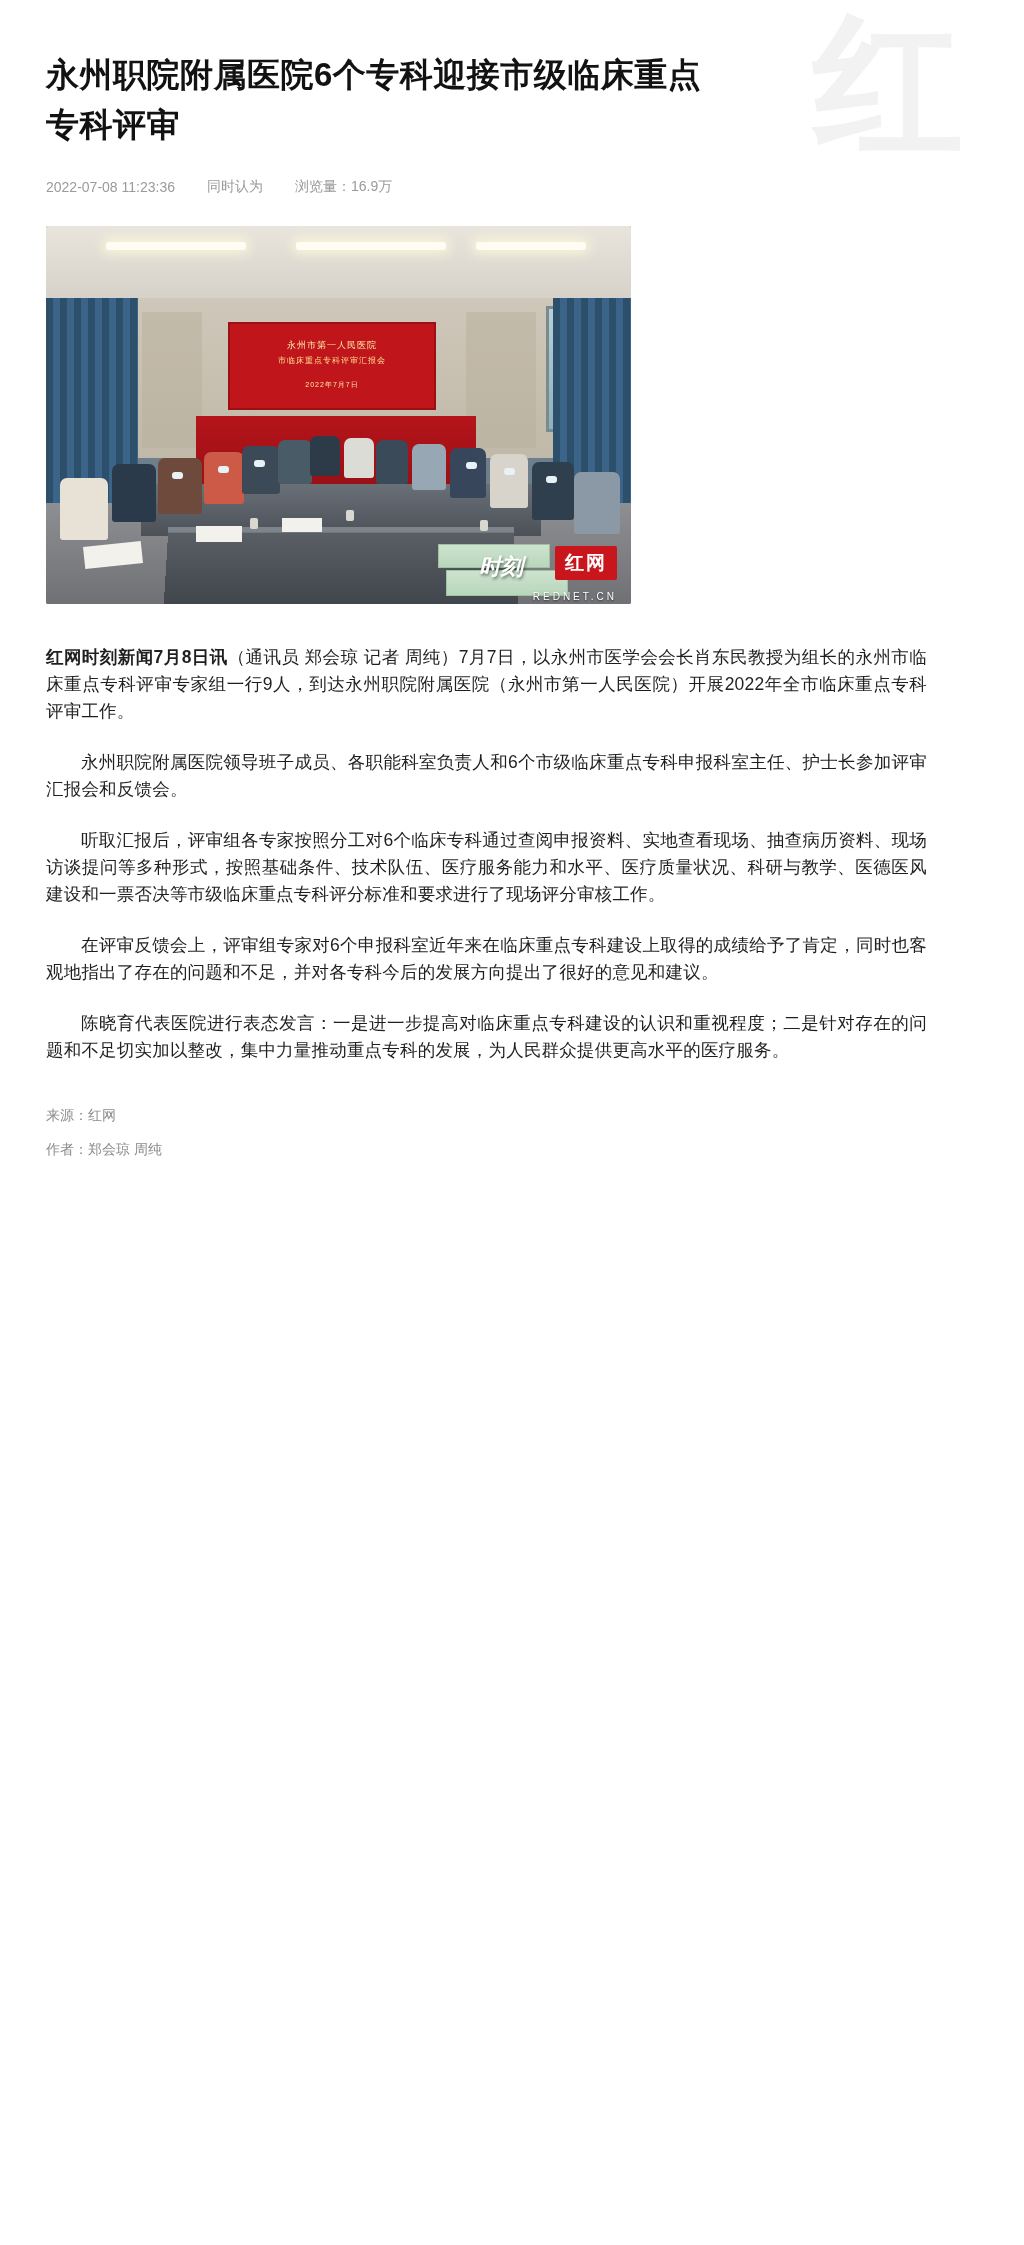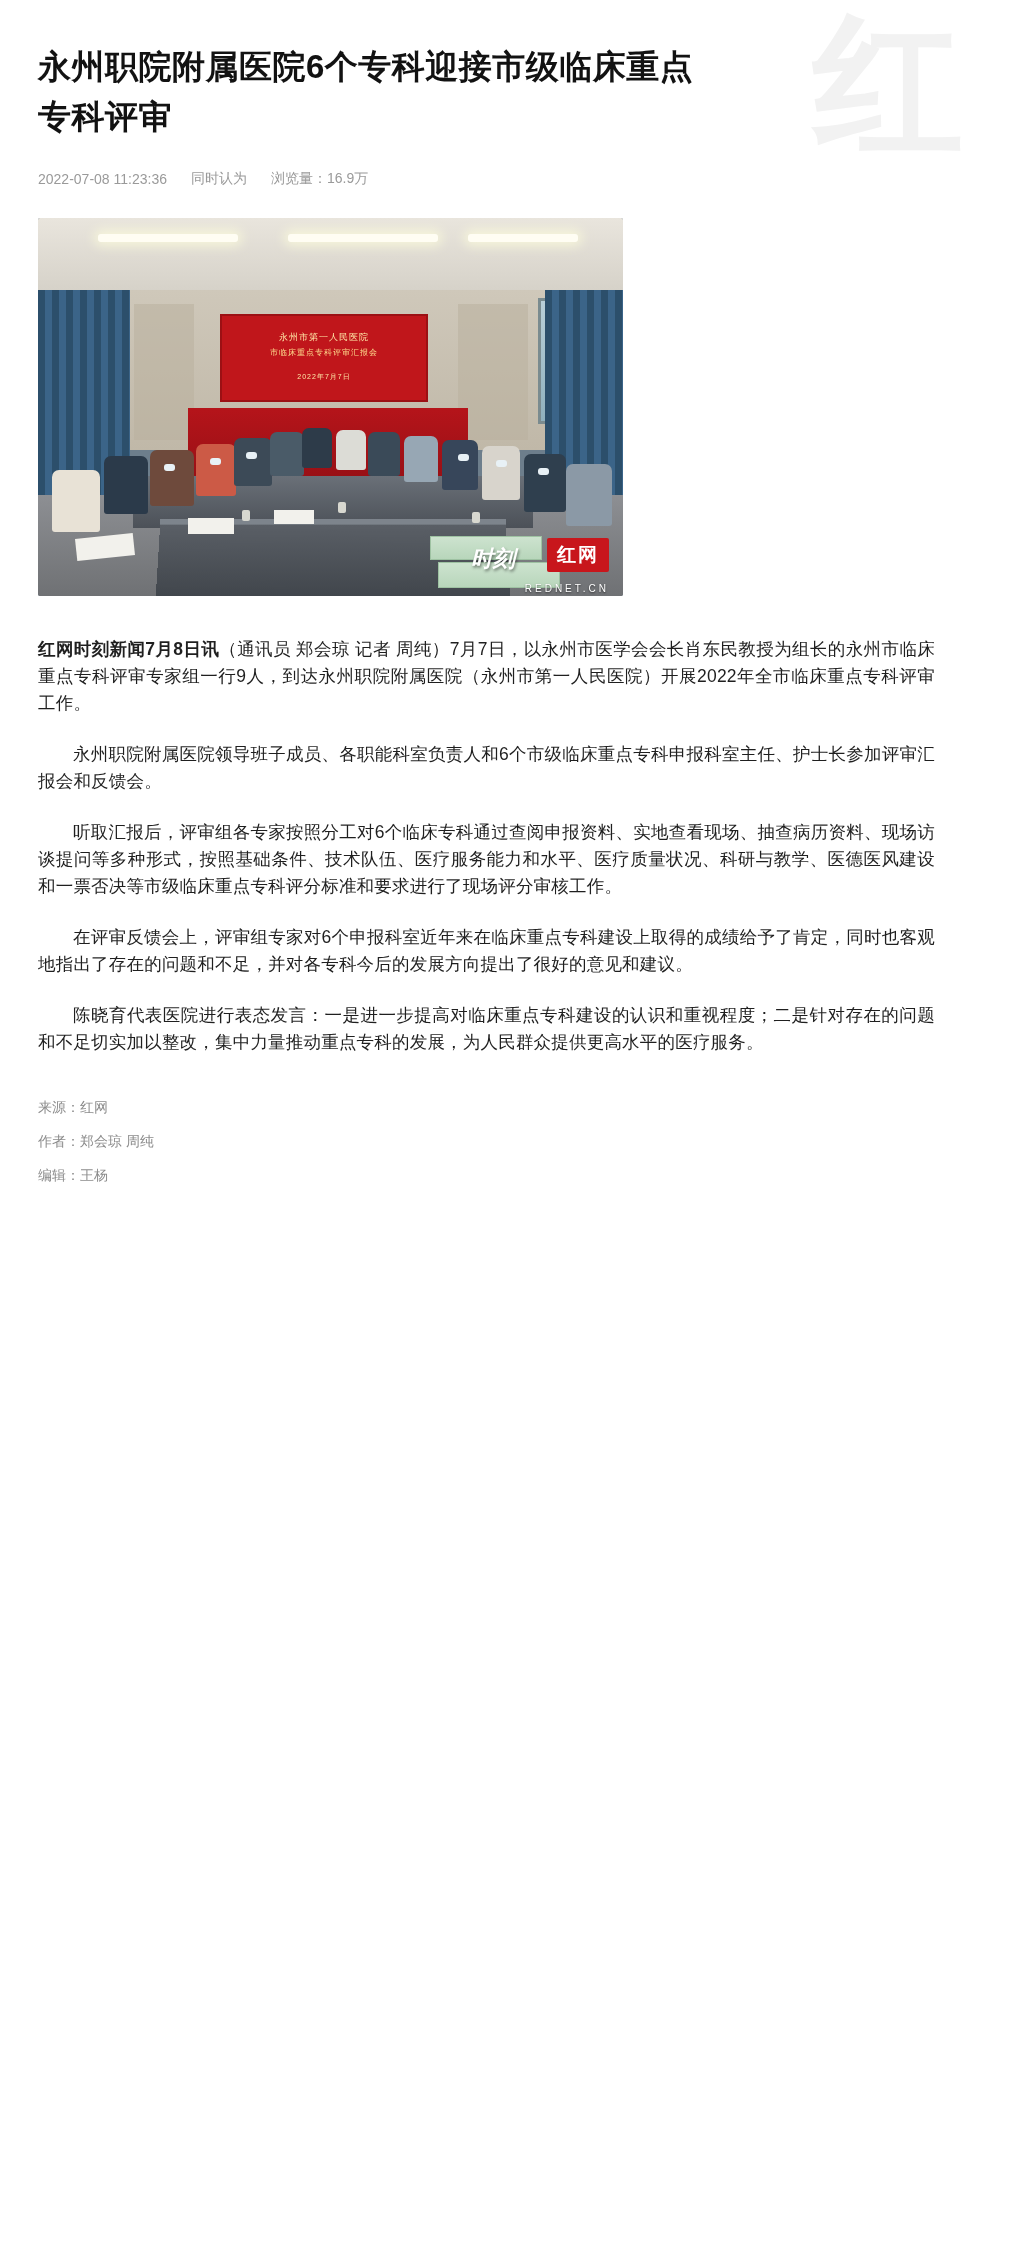--- a/index.html
+++ b/index.html
@@ -12,21 +12,21 @@
     font-family: "Liberation Sans", "DejaVu Sans", sans-serif;
     color: #1a1a1a;
     -webkit-font-smoothing: antialiased;
   }
   .page {
     width: 973px;
     min-height: 2245px;
     position: relative;
     background: #ffffff;
     box-sizing: border-box;
-    padding: 0;
+    padding: 8px;
     overflow: hidden;
   }
   
   .watermark {
     position: absolute;
     top: 8px;
     right: 10px;
     width: 230px;
     height: 160px;
     color: #f2f2f2;
@@ -50,21 +50,21 @@
     letter-spacing: 0.5px;
     margin: 42px 0 0 0;
     color: #121212;
     max-width: 680px;
   }
   .meta {
     margin-top: 28px;
     font-size: 14px;
     color: #9a9a9a;
     display: flex;
-    gap: 24px;
+    gap: 32px;
     align-items: center;
   }
   .meta span { white-space: nowrap; }
   .figure {
     margin: 30px 0 0 0;
     display: flex;
     justify-content: flex-start;
   }
   .photo {
     position: relative;
@@ -261,17 +261,16 @@
       <p class="lead"><b>红网时刻新闻7月8日讯</b><span>（通讯员 郑会琼 记者 周纯）7月7日，以永州市医学会会长肖东民教授为组长的永州市临床重点专科评审专家组一行9人，到达永州职院附属医院（永州市第一人民医院）开展2022年全市临床重点专科评审工作。</span></p>
       <p>永州职院附属医院领导班子成员、各职能科室负责人和6个市级临床重点专科申报科室主任、护士长参加评审汇报会和反馈会。</p>
       <p>听取汇报后，评审组各专家按照分工对6个临床专科通过查阅申报资料、实地查看现场、抽查病历资料、现场访谈提问等多种形式，按照基础条件、技术队伍、医疗服务能力和水平、医疗质量状况、科研与教学、医德医风建设和一票否决等市级临床重点专科评分标准和要求进行了现场评分审核工作。</p>
       <p>在评审反馈会上，评审组专家对6个申报科室近年来在临床重点专科建设上取得的成绩给予了肯定，同时也客观地指出了存在的问题和不足，并对各专科今后的发展方向提出了很好的意见和建议。</p>
       <p>陈晓育代表医院进行表态发言：一是进一步提高对临床重点专科建设的认识和重视程度；二是针对存在的问题和不足切实加以整改，集中力量推动重点专科的发展，为人民群众提供更高水平的医疗服务。</p>
     </div>
 
     <div class="footer">
       <div>来源：红网</div>
       <div>作者：郑会琼 周纯</div>
-      <div>编辑：王杨</div>
     </div>
 
   </div>
 </div>
 
 </body></html>

